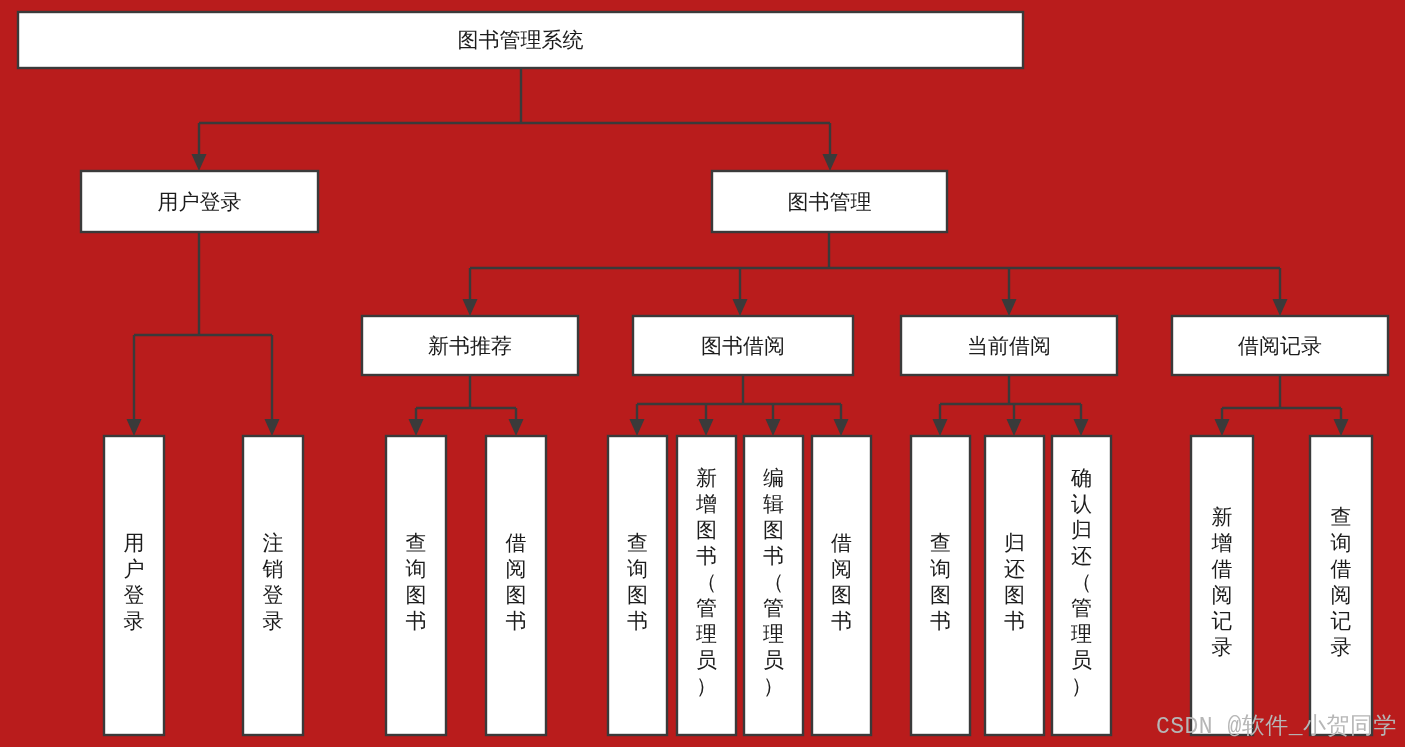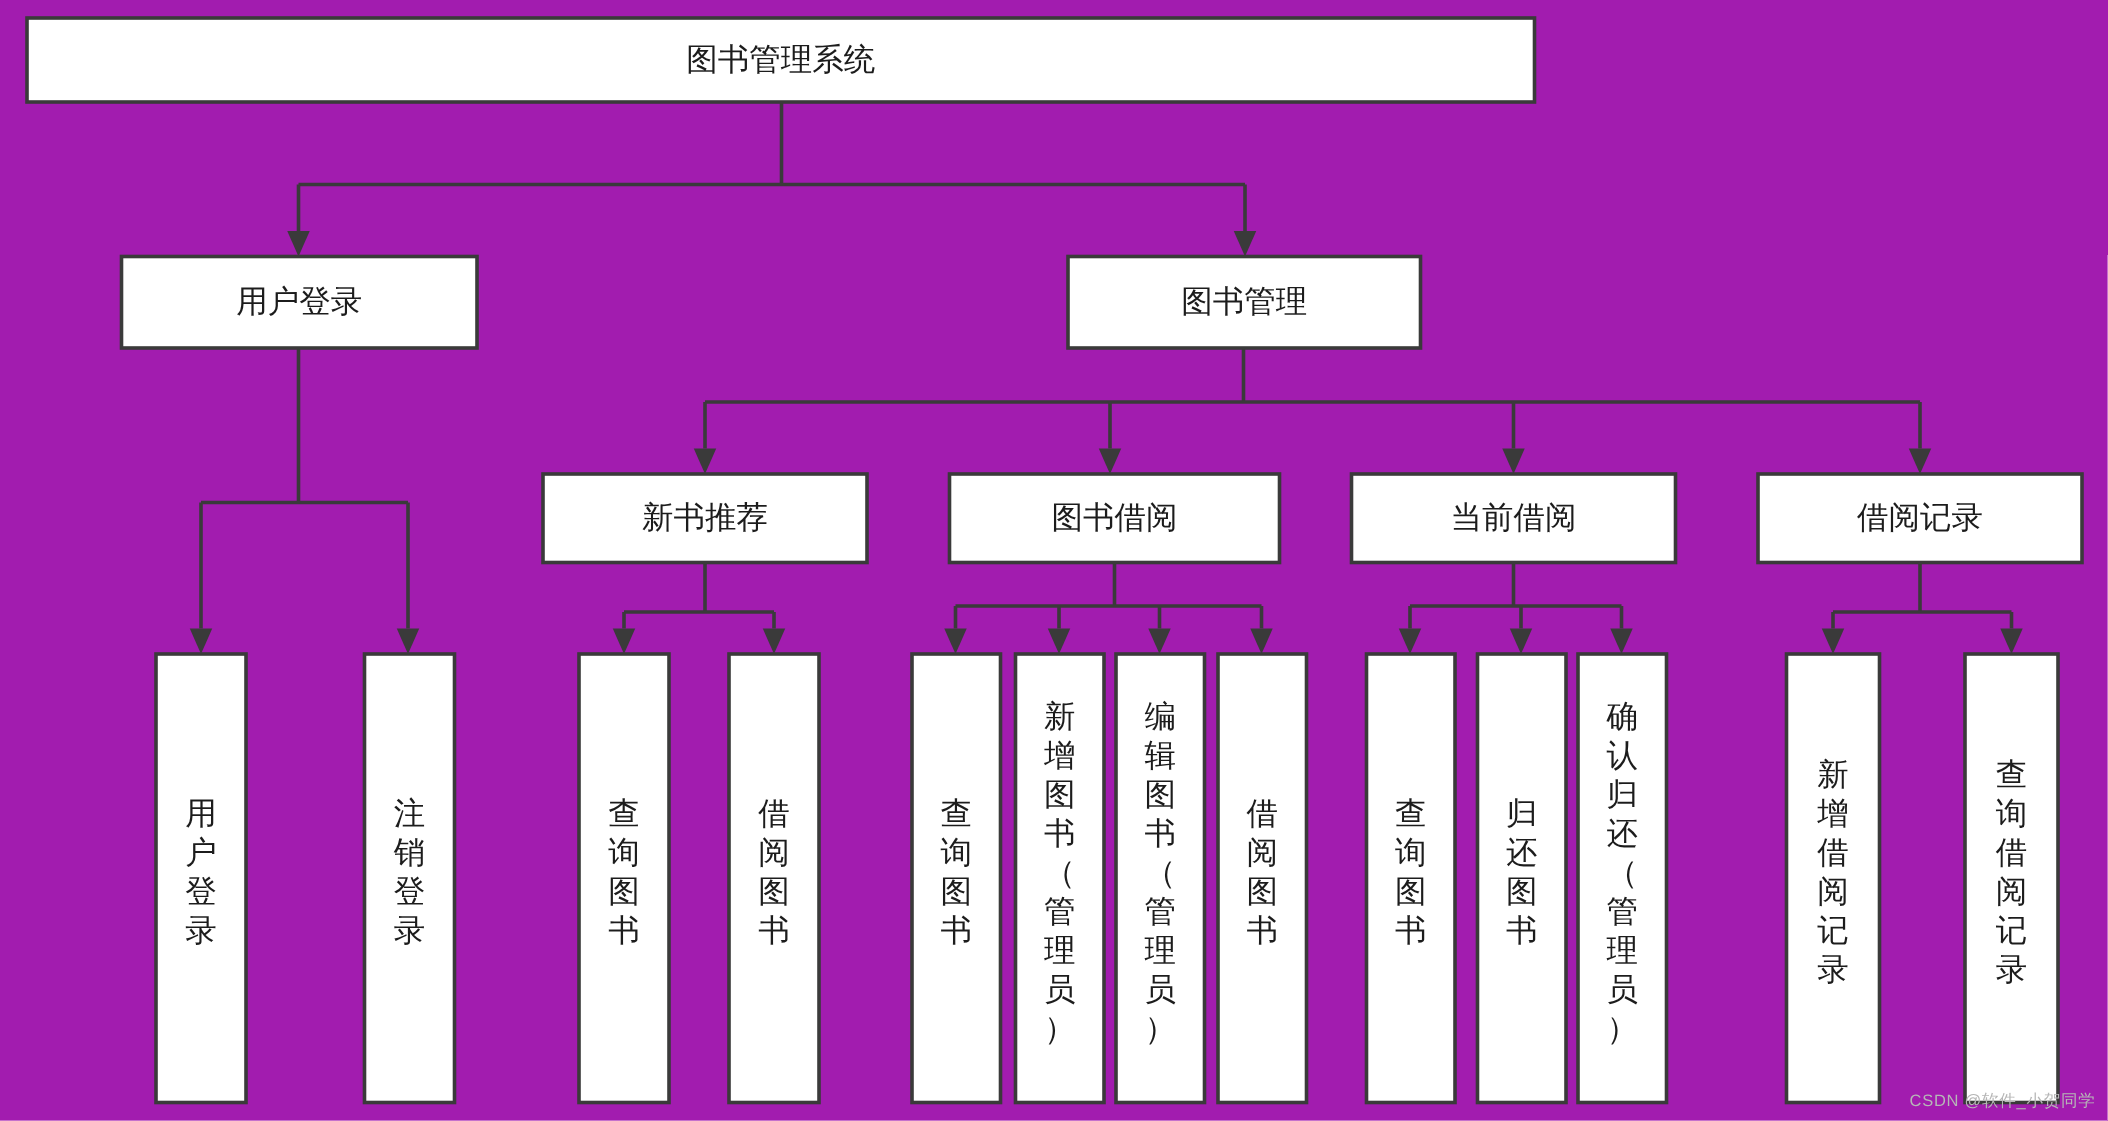--- a/index.html
+++ b/index.html
@@ -10,21 +10,21 @@
   body {
     width: 1405px;
     height: 747px;
     overflow: hidden;
     font-family: "DejaVu Sans", "Liberation Sans", sans-serif;
   }
   #diagram-root {
     position: relative;
     width: 1405px;
     height: 747px;
-    background: #a21caf;
+    background: #b91c1c;
   }
   svg.flow {
     position: absolute;
     top: 0;
     left: 0;
     width: 1405px;
     height: 747px;
     display: block;
   }
   .node-rect {
@@ -52,22 +52,22 @@
     stroke-linecap: butt;
   }
   .arrow-head {
     fill: #3a3a3a;
     stroke: none;
   }
   .watermark {
     position: absolute;
     right: 8px;
     bottom: 6px;
-    font-family: Liberation Sans, sans-serif;
-    font-size: 11px;
+    font-family: Liberation Mono, monospace;
+    font-size: 23px;
     color: #b6b6b6;
     letter-spacing: 0.5px;
     white-space: nowrap;
     pointer-events: none;
   }
 </style>
 </head>
 <body>
 
 <div id="diagram-root">

